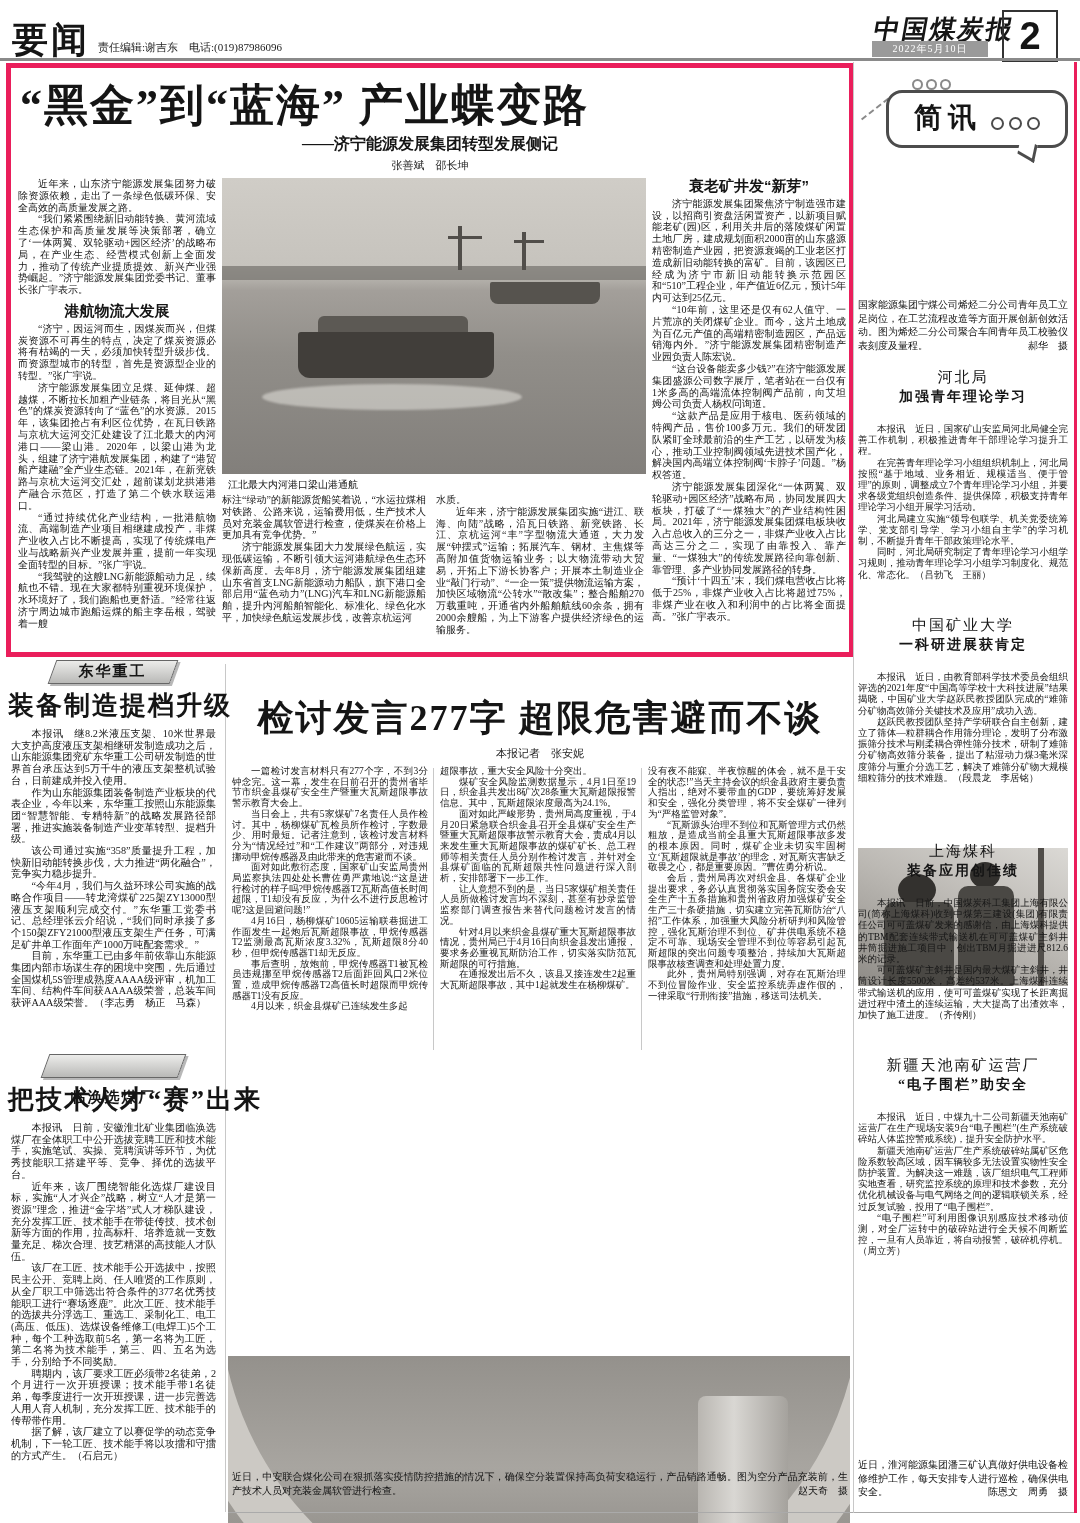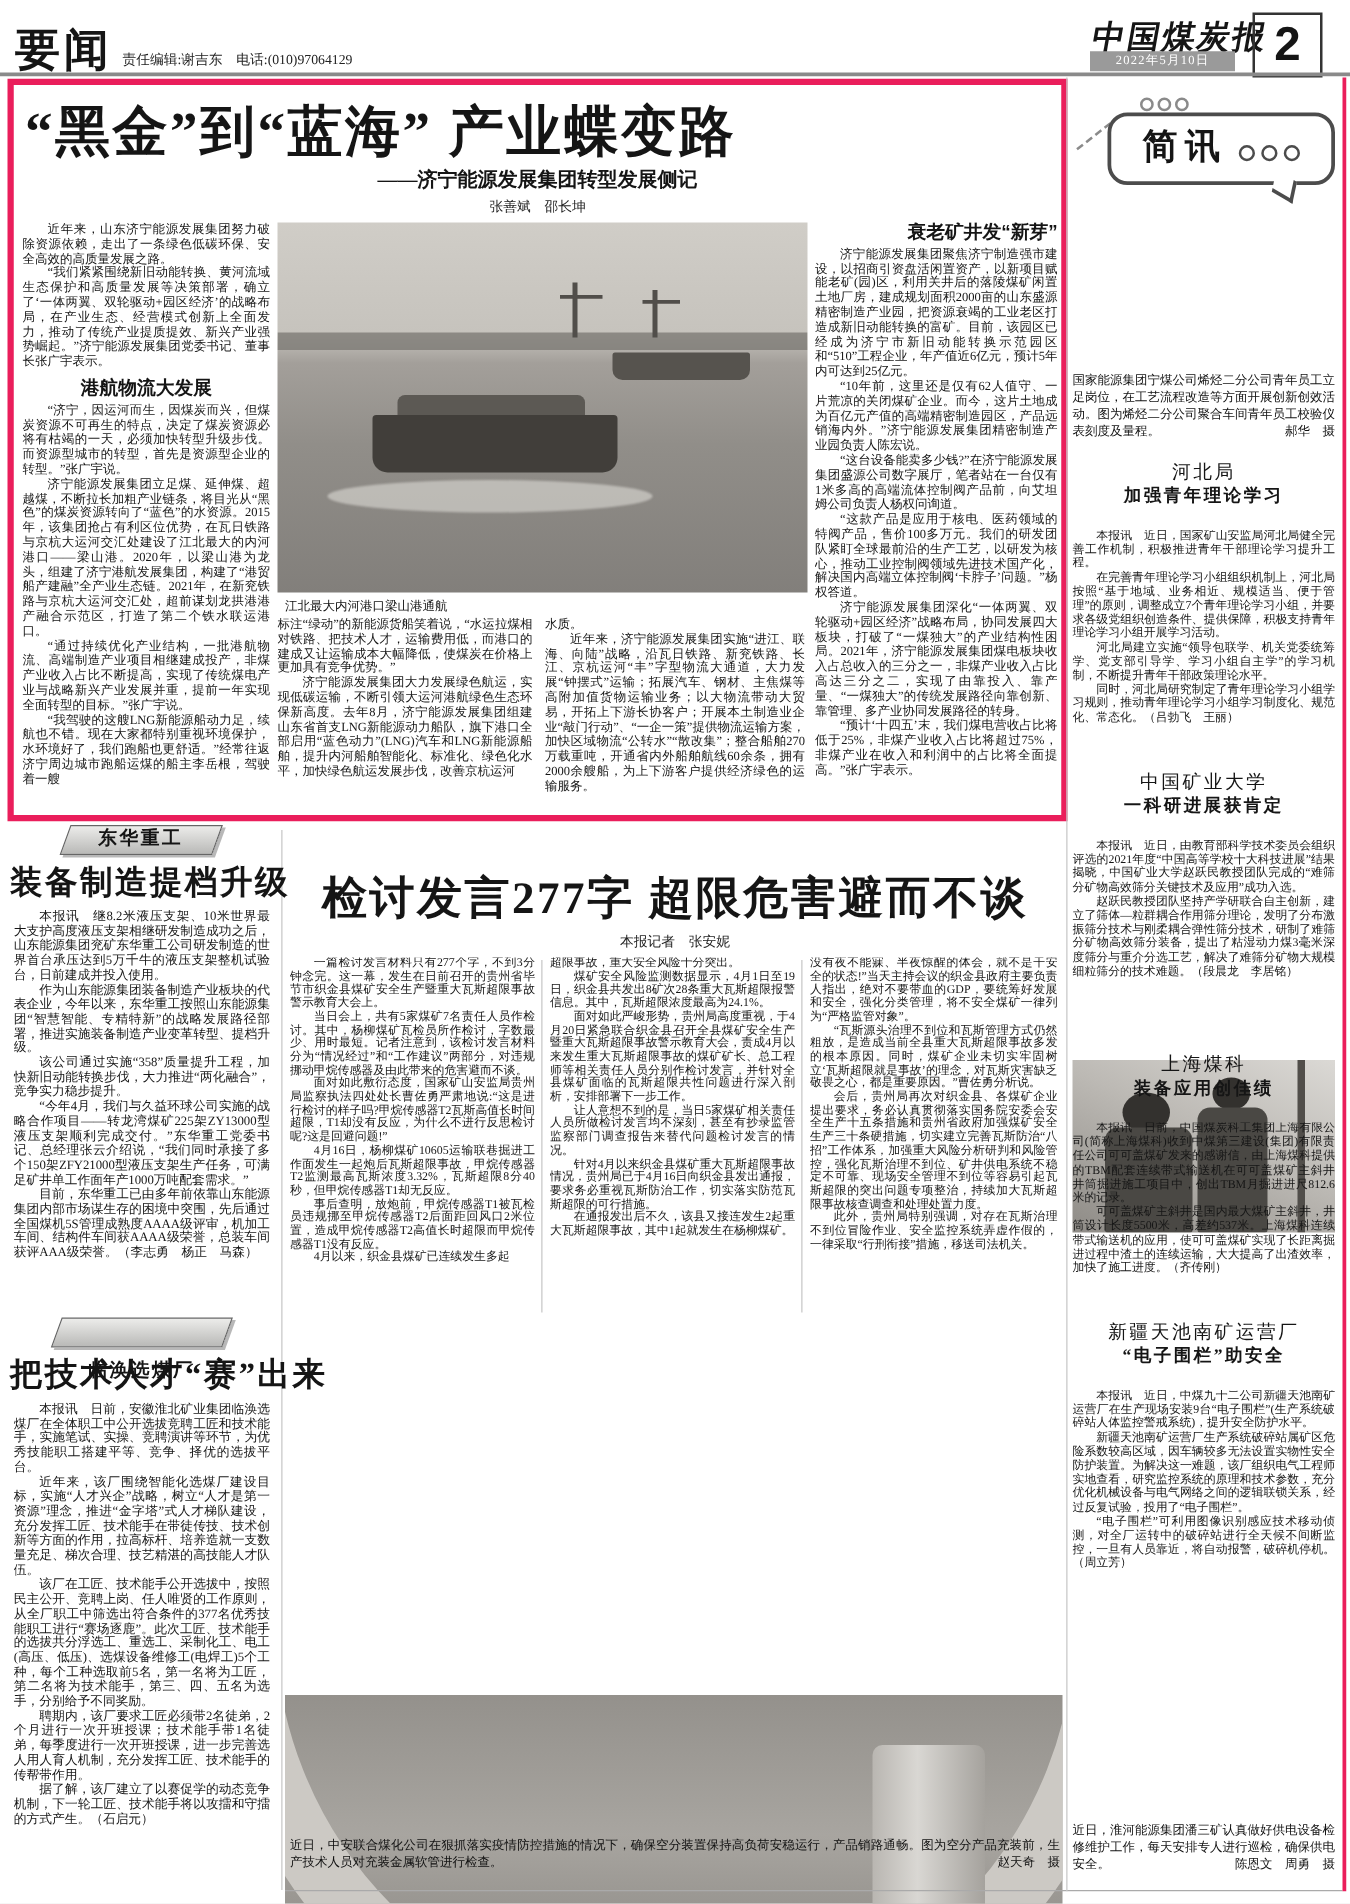--- a/index.html
+++ b/index.html
@@ -69,21 +69,21 @@
   .pipe-arc{border:52px solid #ccc9c4;border-radius:50%;background:transparent;}
   .pipe-v{background:linear-gradient(90deg,#b9b6b1,#d9d7d3 40%,#a5a29d);}
   .pinkline{background:#ea1e5b;}
 </style>
 </head>
 <body>
 
 <div class="page">
 
   <div class="abs sec-title" style="left:12px;top:16px;">要闻</div>
-  <div class="abs editor" style="left:98px;top:40px;">责任编辑:谢吉东　电话:(010)97064129</div>
+  <div class="abs editor" style="left:98px;top:40px;">责任编辑:谢吉东　电话:(019)87986096</div>
   <div class="abs masthead" style="left:874px;top:12px;">中国煤炭报</div>
   <div class="abs datebox" style="left:872px;top:41px;width:116px;height:16px;">2022年5月10日</div>
   <div class="abs pagenum" style="left:1002px;top:10px;width:52px;height:48px;">2</div>
   <div class="abs hrule" style="left:0;top:58px;width:1080px;height:3px;"></div>
 
   <div class="abs redbox" style="left:6px;top:63px;width:848px;height:594px;"></div>
 
   <div class="abs h-main" style="left:20px;top:76px;width:820px;">“黑金”到“蓝海”  产业蝶变路</div>
   <div class="abs h-sub" style="left:20px;top:134px;width:820px;">——济宁能源发展集团转型发展侧记</div>
   <div class="abs byline" style="left:20px;top:158px;width:820px;">张善斌　邵长坤</div>
@@ -105,30 +105,30 @@
     <div class="abs crane" style="left:300px;top:54px;width:4px;height:38px;"></div>
     <div class="abs crane" style="left:292px;top:62px;width:30px;height:3px;"></div>
     <div class="abs ship2" style="left:268px;top:104px;width:110px;height:22px;"></div>
     <div class="abs ship1-load" style="left:96px;top:138px;width:150px;height:20px;"></div>
     <div class="abs ship1" style="left:76px;top:154px;width:196px;height:46px;"></div>
     <div class="abs wake" style="left:40px;top:206px;width:260px;height:26px;"></div>
   </div>
   <div class="abs capsmall" style="left:228px;top:478px;width:412px;">江北最大内河港口梁山港通航</div>
 
   <div class="abs jcol f10" style="left:222px;top:494px;width:204px;height:158px;">
-    <p class="noind">标注“绿动”的新能源货船笑着说，“水运拉煤相对铁路、把技术人才，运输费用低，而港口的建成又让运输成本大幅降低，使煤炭在价格上更加具有竞争优势。”</p>
+    <p class="noind">标注“绿动”的新能源货船笑着说，“水运拉煤相对铁路、公路来说，运输费用低，生产技术人员对充装金属软管进行检查，使煤炭在价格上更加具有竞争优势。”</p>
     <p>济宁能源发展集团大力发展绿色航运，实现低碳运输，不断引领大运河港航绿色生态环保新高度。去年8月，济宁能源发展集团组建山东省首支LNG新能源动力船队，旗下港口全部启用“蓝色动力”(LNG)汽车和LNG新能源船舶，提升内河船舶智能化、标准化、绿色化水平，加快绿色航运发展步伐，改善京杭运河</p>
   </div>
   <div class="abs jcol f10" style="left:436px;top:494px;width:208px;height:158px;">
     <p class="noind">水质。</p>
     <p>近年来，济宁能源发展集团实施“进江、联海、向陆”战略，沿瓦日铁路、新兖铁路、长江、京杭运河“丰”字型物流大通道，大力发展“钟摆式”运输；拓展汽车、钢材、主焦煤等高附加值货物运输业务；以大物流带动大贸易，开拓上下游长协客户；开展本土制造业企业“敲门行动”、“一企一策”提供物流运输方案，加快区域物流“公转水”“散改集”；整合船舶270万载重吨，开通省内外船舶航线60余条，拥有2000余艘船，为上下游客户提供经济绿色的运输服务。</p>
   </div>
 
   <div class="abs jcol f10" style="left:652px;top:178px;width:194px;height:476px;">
-    <div class="colhead" style="margin-top:2px;text-align:right;">衰老矿井发“新芽”</div>
+    <div class="colhead" style="margin-top:2px;">衰老矿井发“新芽”</div>
     <p>济宁能源发展集团聚焦济宁制造强市建设，以招商引资盘活闲置资产，以新项目赋能老矿(园)区，利用关井后的落陵煤矿闲置土地厂房，建成规划面积2000亩的山东盛源精密制造产业园，把资源衰竭的工业老区打造成新旧动能转换的富矿。目前，该园区已经成为济宁市新旧动能转换示范园区和“510”工程企业，年产值近6亿元，预计5年内可达到25亿元。</p>
     <p>“10年前，这里还是仅有62人值守、一片荒凉的关闭煤矿企业。而今，这片土地成为百亿元产值的高端精密制造园区，产品远销海内外。”济宁能源发展集团精密制造产业园负责人陈宏说。</p>
     <p>“这台设备能卖多少钱?”在济宁能源发展集团盛源公司数字展厅，笔者站在一台仅有1米多高的高端流体控制阀产品前，向艾坦姆公司负责人杨权问询道。</p>
     <p>“这款产品是应用于核电、医药领域的特阀产品，售价100多万元。我们的研发团队紧盯全球最前沿的生产工艺，以研发为核心，推动工业控制阀领域先进技术国产化，解决国内高端立体控制阀‘卡脖子’问题。”杨权答道。</p>
     <p>济宁能源发展集团深化“一体两翼、双轮驱动+园区经济”战略布局，协同发展四大板块，打破了“一煤独大”的产业结构性困局。2021年，济宁能源发展集团煤电板块收入占总收入的三分之一，非煤产业收入占比高达三分之二，实现了由靠投入、靠产量、“一煤独大”的传统发展路径向靠创新、靠管理、多产业协同发展路径的转身。</p>
     <p>“预计‘十四五’末，我们煤电营收占比将低于25%，非煤产业收入占比将超过75%，非煤产业在收入和利润中的占比将全面提高。”张广宇表示。</p>
   </div>
 
   <div class="abs h-mid" style="left:232px;top:694px;width:616px;">检讨发言277字  超限危害避而不谈</div>
   <div class="abs byline" style="left:232px;top:746px;width:616px;">本报记者　张安妮</div>

